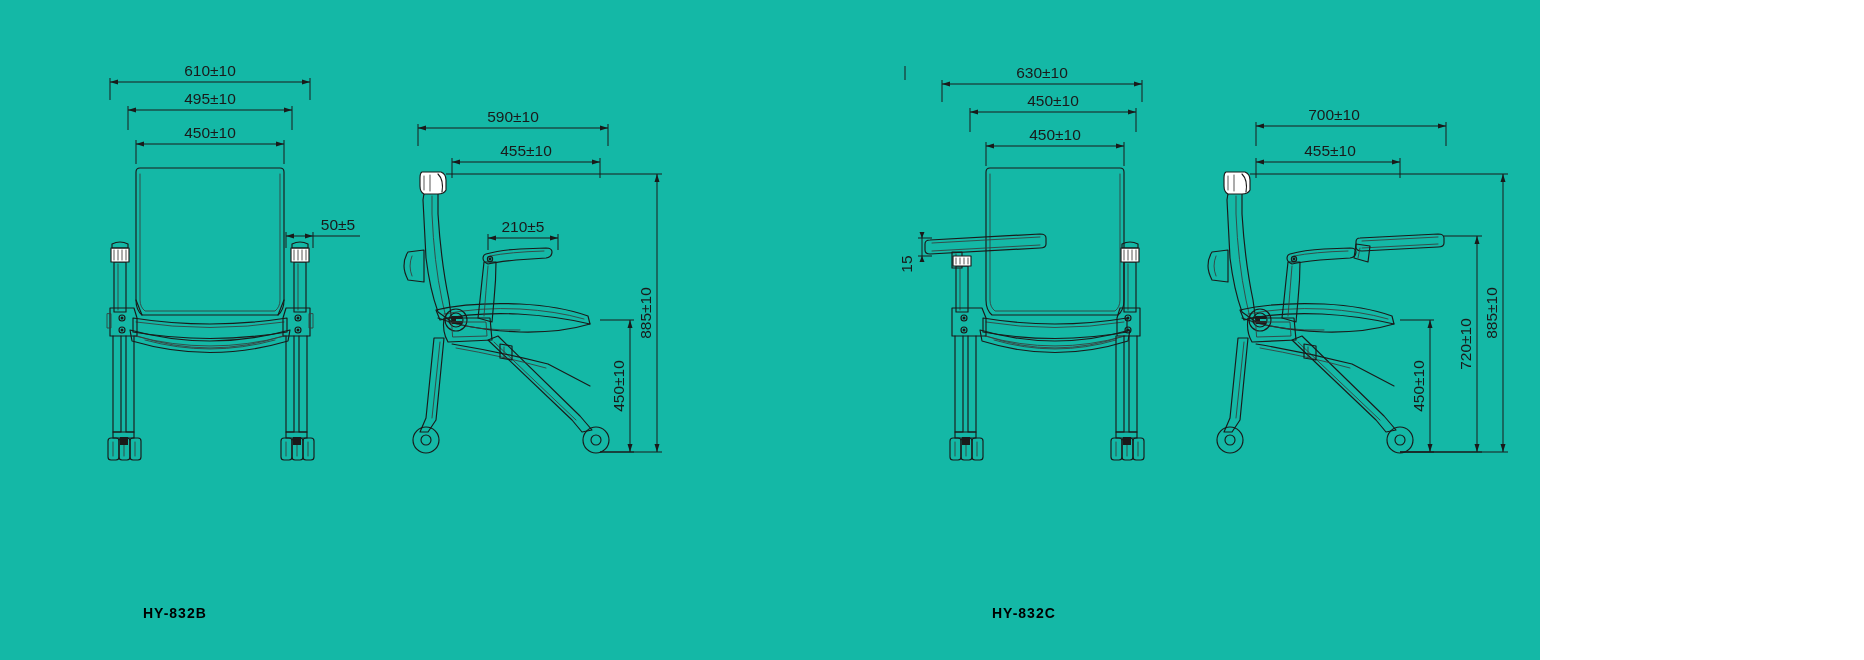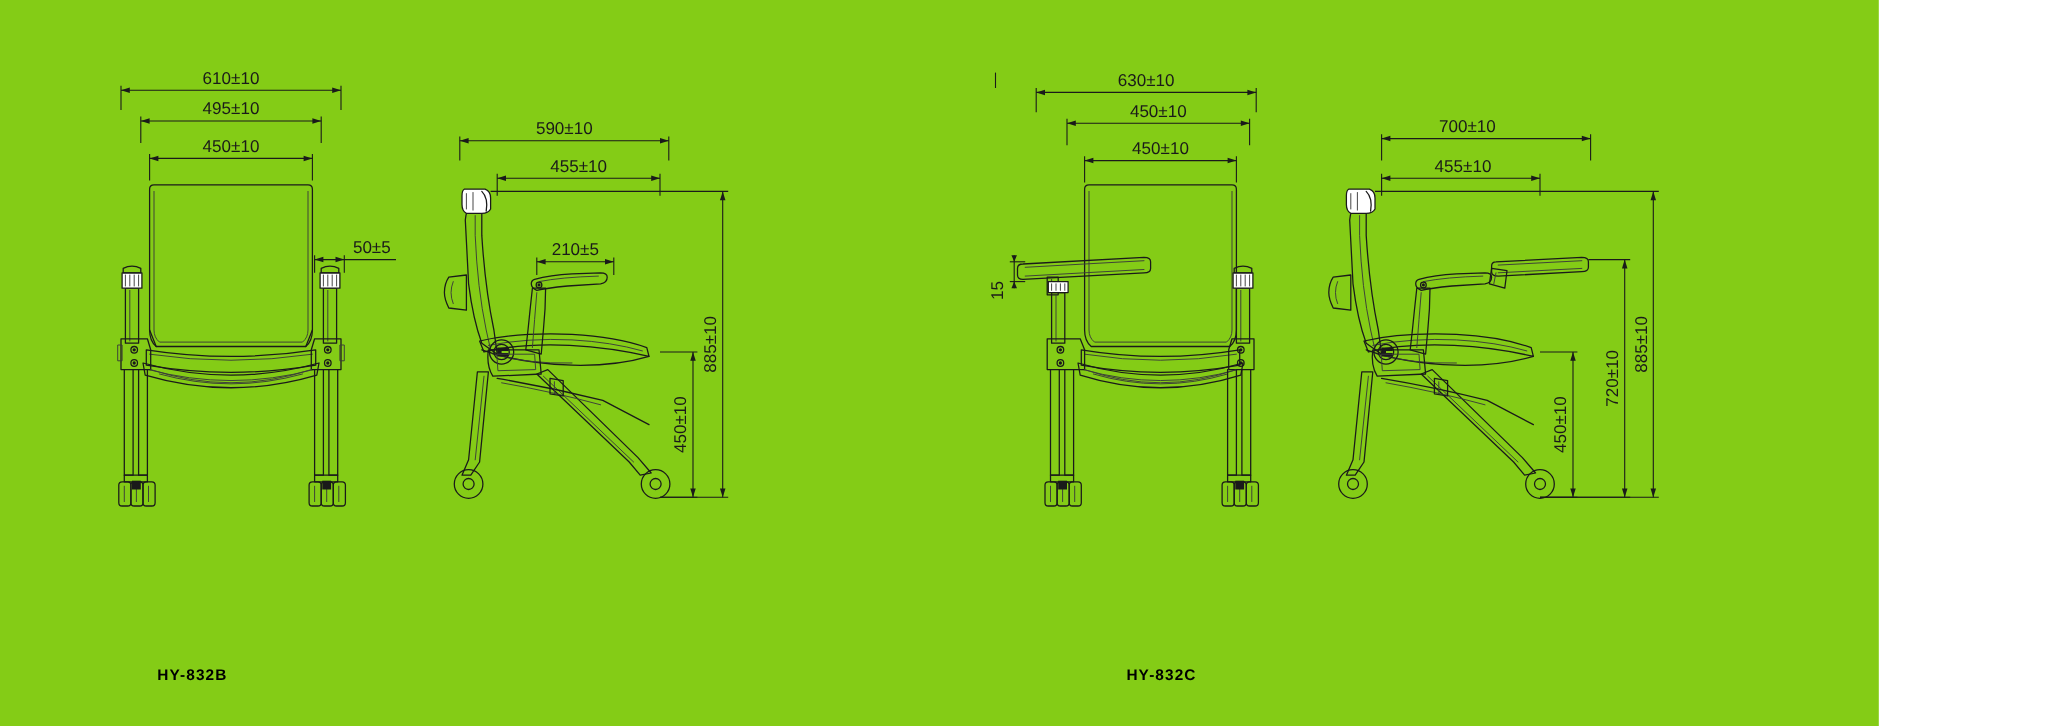--- a/index.html
+++ b/index.html
@@ -1,17 +1,17 @@
 <!DOCTYPE html>
 <html><head>
 <meta charset="utf-8">
 <style>
   html,body{margin:0;padding:0;background:#ffffff;}
   body{width:1864px;height:660px;font-family:"Liberation Sans",sans-serif;overflow:hidden;position:relative;}
-  #stage{position:relative;width:1708px;height:660px;background:#84cc16;}
+  #stage{position:relative;width:1528px;height:660px;background:#14b8a6;padding-left:12px;}
   svg.draw{position:absolute;left:0;top:0;width:1864px;height:660px;}
   .model-label{
     position:absolute;font-family:"Liberation Sans",sans-serif;
     font-size:14px;font-weight:700;color:#000;letter-spacing:1px;
     white-space:nowrap;
   }
   .dimtext{
     font-family:"Liberation Sans",sans-serif;font-size:15.5px;fill:#1a1a1a;
     letter-spacing:0px;
   }
@@ -426,15 +426,15 @@
       <path class="dimline" d="M1503,174 L1503,452"></path>
       <path class="dark" d="M1503,174 L1500.5,182 L1505.5,182 Z"></path>
       <path class="dark" d="M1503,452 L1500.5,444 L1505.5,444 Z"></path>
       <text class="dimtext-v" x="1497" y="313" text-anchor="middle" transform="rotate(-90 1497 313)">885±10</text>
     </g>
 
   </svg>
 
   <div class="model-label" style="left:143px;top:605px;">HY-832B</div>
 
-  <div class="model-label" style="left:992px;top:605px;margin-left:32px;">HY-832C</div>
+  <div class="model-label" style="left:992px;top:605px;">HY-832C</div>
 
 </div>
 
 </body></html>

